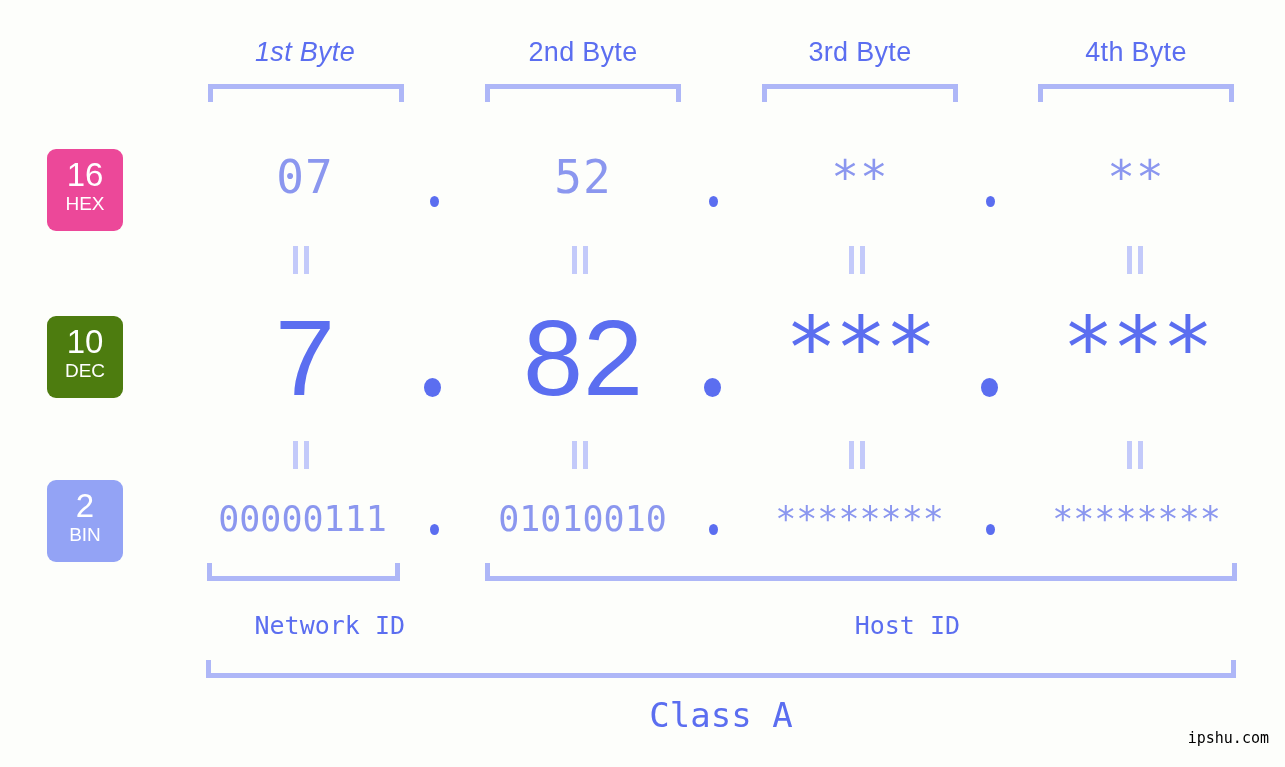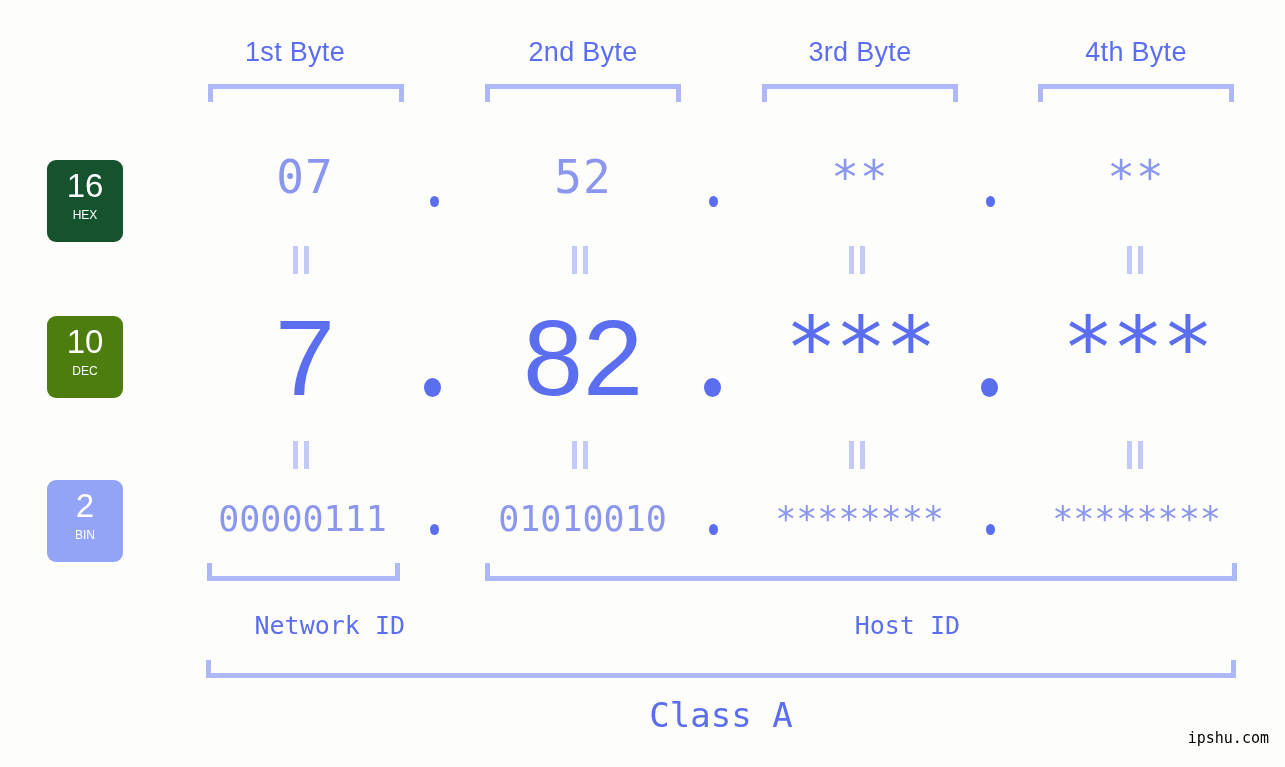--- a/index.html
+++ b/index.html
@@ -62,21 +62,21 @@
   }
   .badge .num {
     display: block;
     font-size: 33px;
     line-height: 36px;
     font-weight: 400;
     font-family: "Liberation Sans", sans-serif;
   }
   .badge .lab {
     display: block;
-    font-size: 12px;
+    font-size: 19px;
     line-height: 22px;
     font-weight: 400;
     font-family: "Liberation Sans", sans-serif;
   }
 
   
   .val {
     position: absolute;
     text-align: center;
     white-space: nowrap;
@@ -171,31 +171,31 @@
     font-family: "DejaVu Sans Mono", monospace;
     font-size: 15px;
     color: #000000;
     letter-spacing: 0px;
     margin-top: 32px;
   }
 </style>
 </head>
 <body>
 
-<div class="byte-header" style="left:195px;width:200px;">1st Byte</div>
+<div class="byte-header" style="left:205px;width:200px;font-style:italic;">1st Byte</div>
 <div class="byte-header" style="left:483px;width:200px;">2nd Byte</div>
 <div class="byte-header" style="left:760px;width:200px;">3rd Byte</div>
 <div class="byte-header" style="left:1036px;width:200px;">4th Byte</div>
 
 <div class="bracket bracket-down" style="left:208px;top:84px;width:196px;"></div>
 <div class="bracket bracket-down" style="left:485px;top:84px;width:196px;"></div>
 <div class="bracket bracket-down" style="left:762px;top:84px;width:196px;"></div>
 <div class="bracket bracket-down" style="left:1038px;top:84px;width:196px;"></div>
 
-<div class="badge" style="top:160px;background:#14532d;">
+<div class="badge" style="top:149px;background:#ec4899;">
   <span class="num">16</span>
   <span class="lab">HEX</span>
 </div>
 
 <div class="val hex-val" style="left:205px;top:148px;width:200px;">07</div>
 <div class="dot dot-sm" style="left:430px;top:196px;"></div>
 
 <div class="val hex-val" style="left:483px;top:148px;width:200px;">52</div>
 <div class="dot dot-sm" style="left:709px;top:196px;"></div>
 

